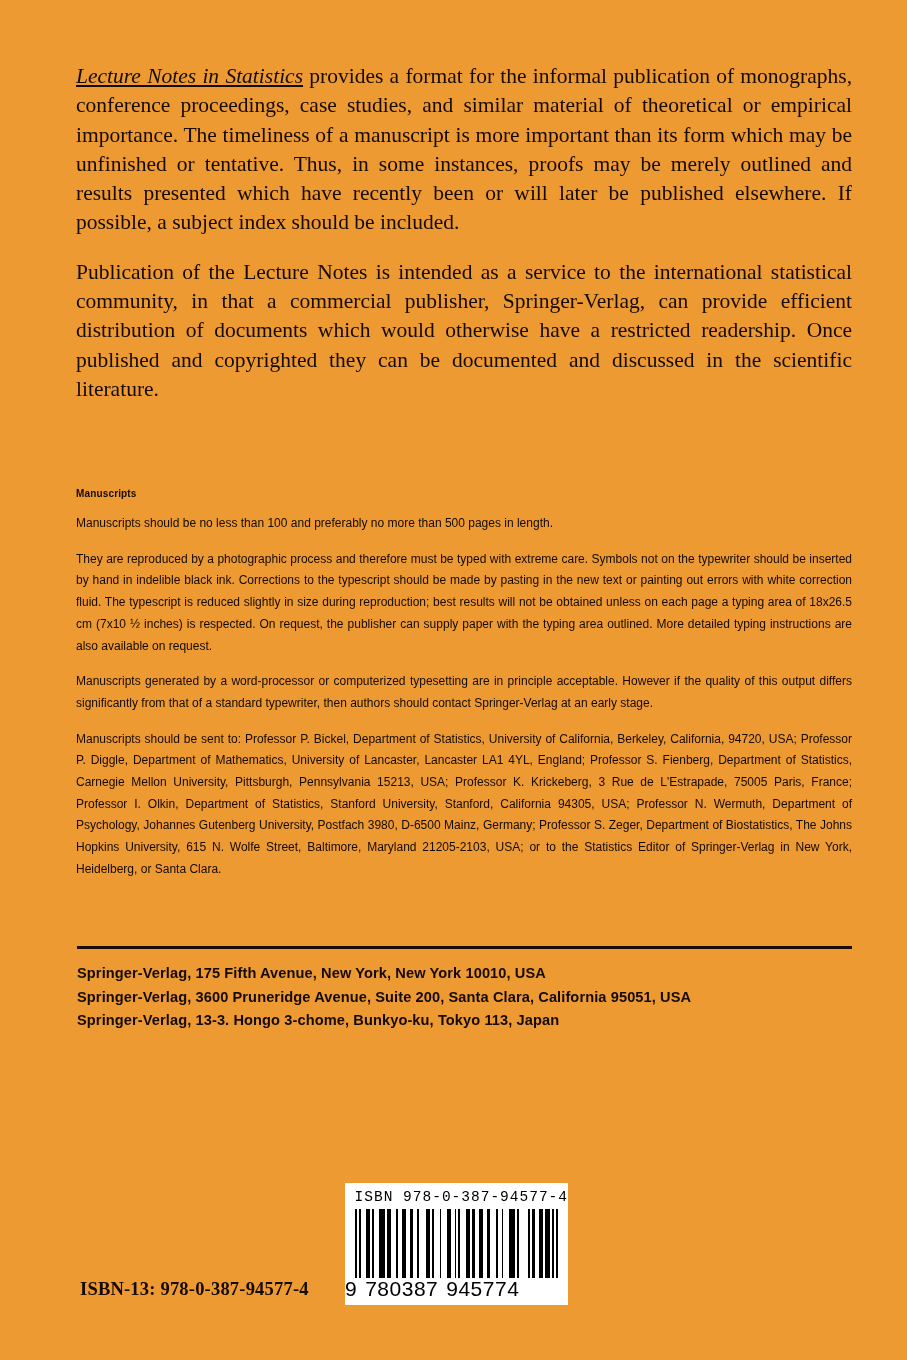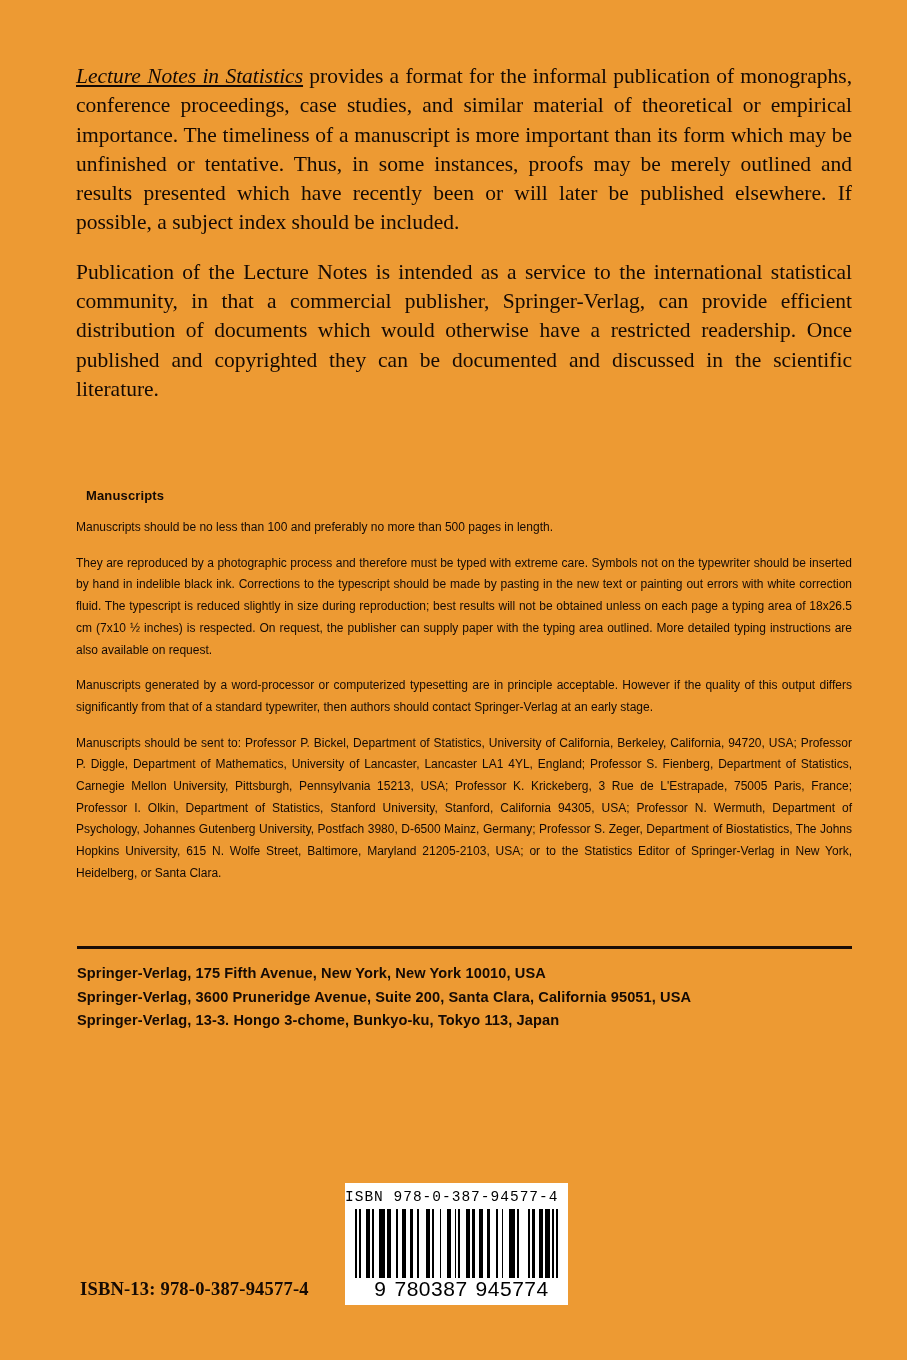--- a/index.html
+++ b/index.html
@@ -51,23 +51,23 @@
 
   
   .ms-section {
     position: absolute;
     left: 76px;
     top: 488px;
     width: 776px;
   }
   .ms-heading {
     font-family: "Liberation Sans", sans-serif;
-    font-size: 13px;
+    font-size: 10px;
     font-weight: bold;
-    margin: 0 0 14px 10px;
+    margin: 0 0 14px 0;
     letter-spacing: 0.15px;
     color: #150a04;
   }
   .ms-para {
     font-family: "Liberation Sans", sans-serif;
     font-size: 12px;
     line-height: 21.7px;
     text-align: justify;
     text-justify: inter-word;
     margin: 0 0 14px 0;
@@ -125,21 +125,21 @@
     top: 1183px;
     width: 223px;
     height: 122px;
     background: #ffffff;
     box-sizing: border-box;
     padding: 0;
   }
   .barcode-isbn {
     font-family: "Liberation Mono", monospace;
     font-size: 14.5px;
-    text-align: left;
+    text-align: right;
     letter-spacing: 1.0px;
     color: #000;
     margin-top: 6px;
     white-space: nowrap;
   }
   .barcode-bars {
     position: relative;
     width: 203px;
     height: 69px;
     margin: 4px auto 0 auto;
@@ -148,26 +148,25 @@
   .barcode-bars i {
     position: absolute;
     top: 0;
     height: 100%;
     background: #000;
     display: block;
   }
   .barcode-digits {
     font-family: "Liberation Sans", sans-serif;
     font-size: 21px;
-    text-align: center;
+    text-align: left;
     letter-spacing: 0.5px;
     color: #000;
     margin-top: -1px;
     white-space: nowrap;
-    margin-left: 10px;
   }
   .barcode-digits span {
     display: inline-block;
   }
   .bd-lead { margin-right: 8px; }
   .bd-mid  { margin-right: 8px; }
 </style>
 </head>
 <body>
 

